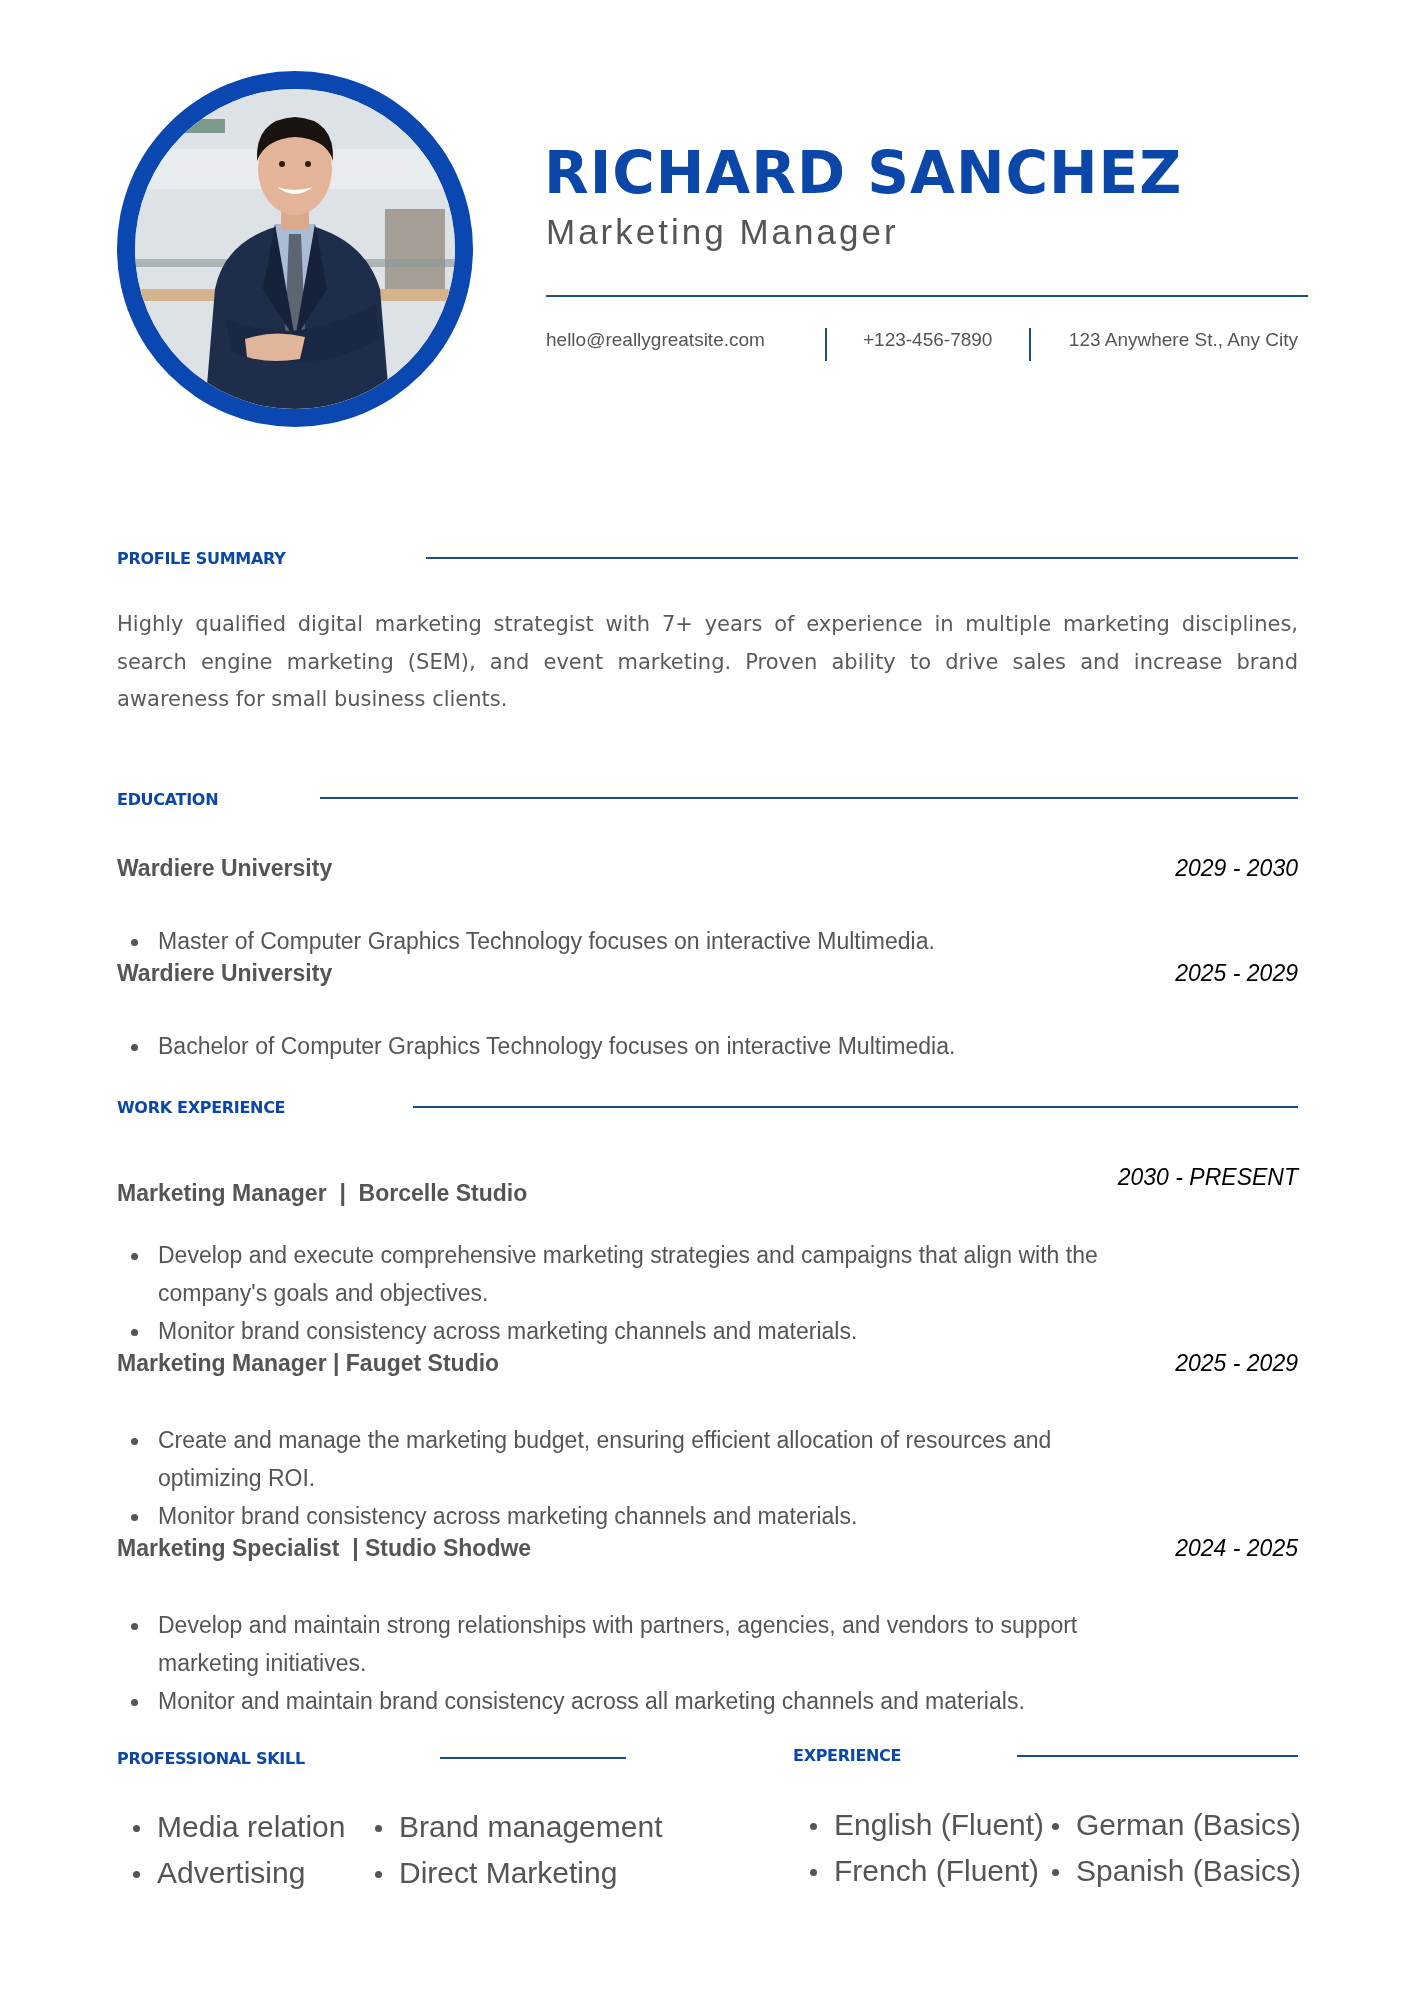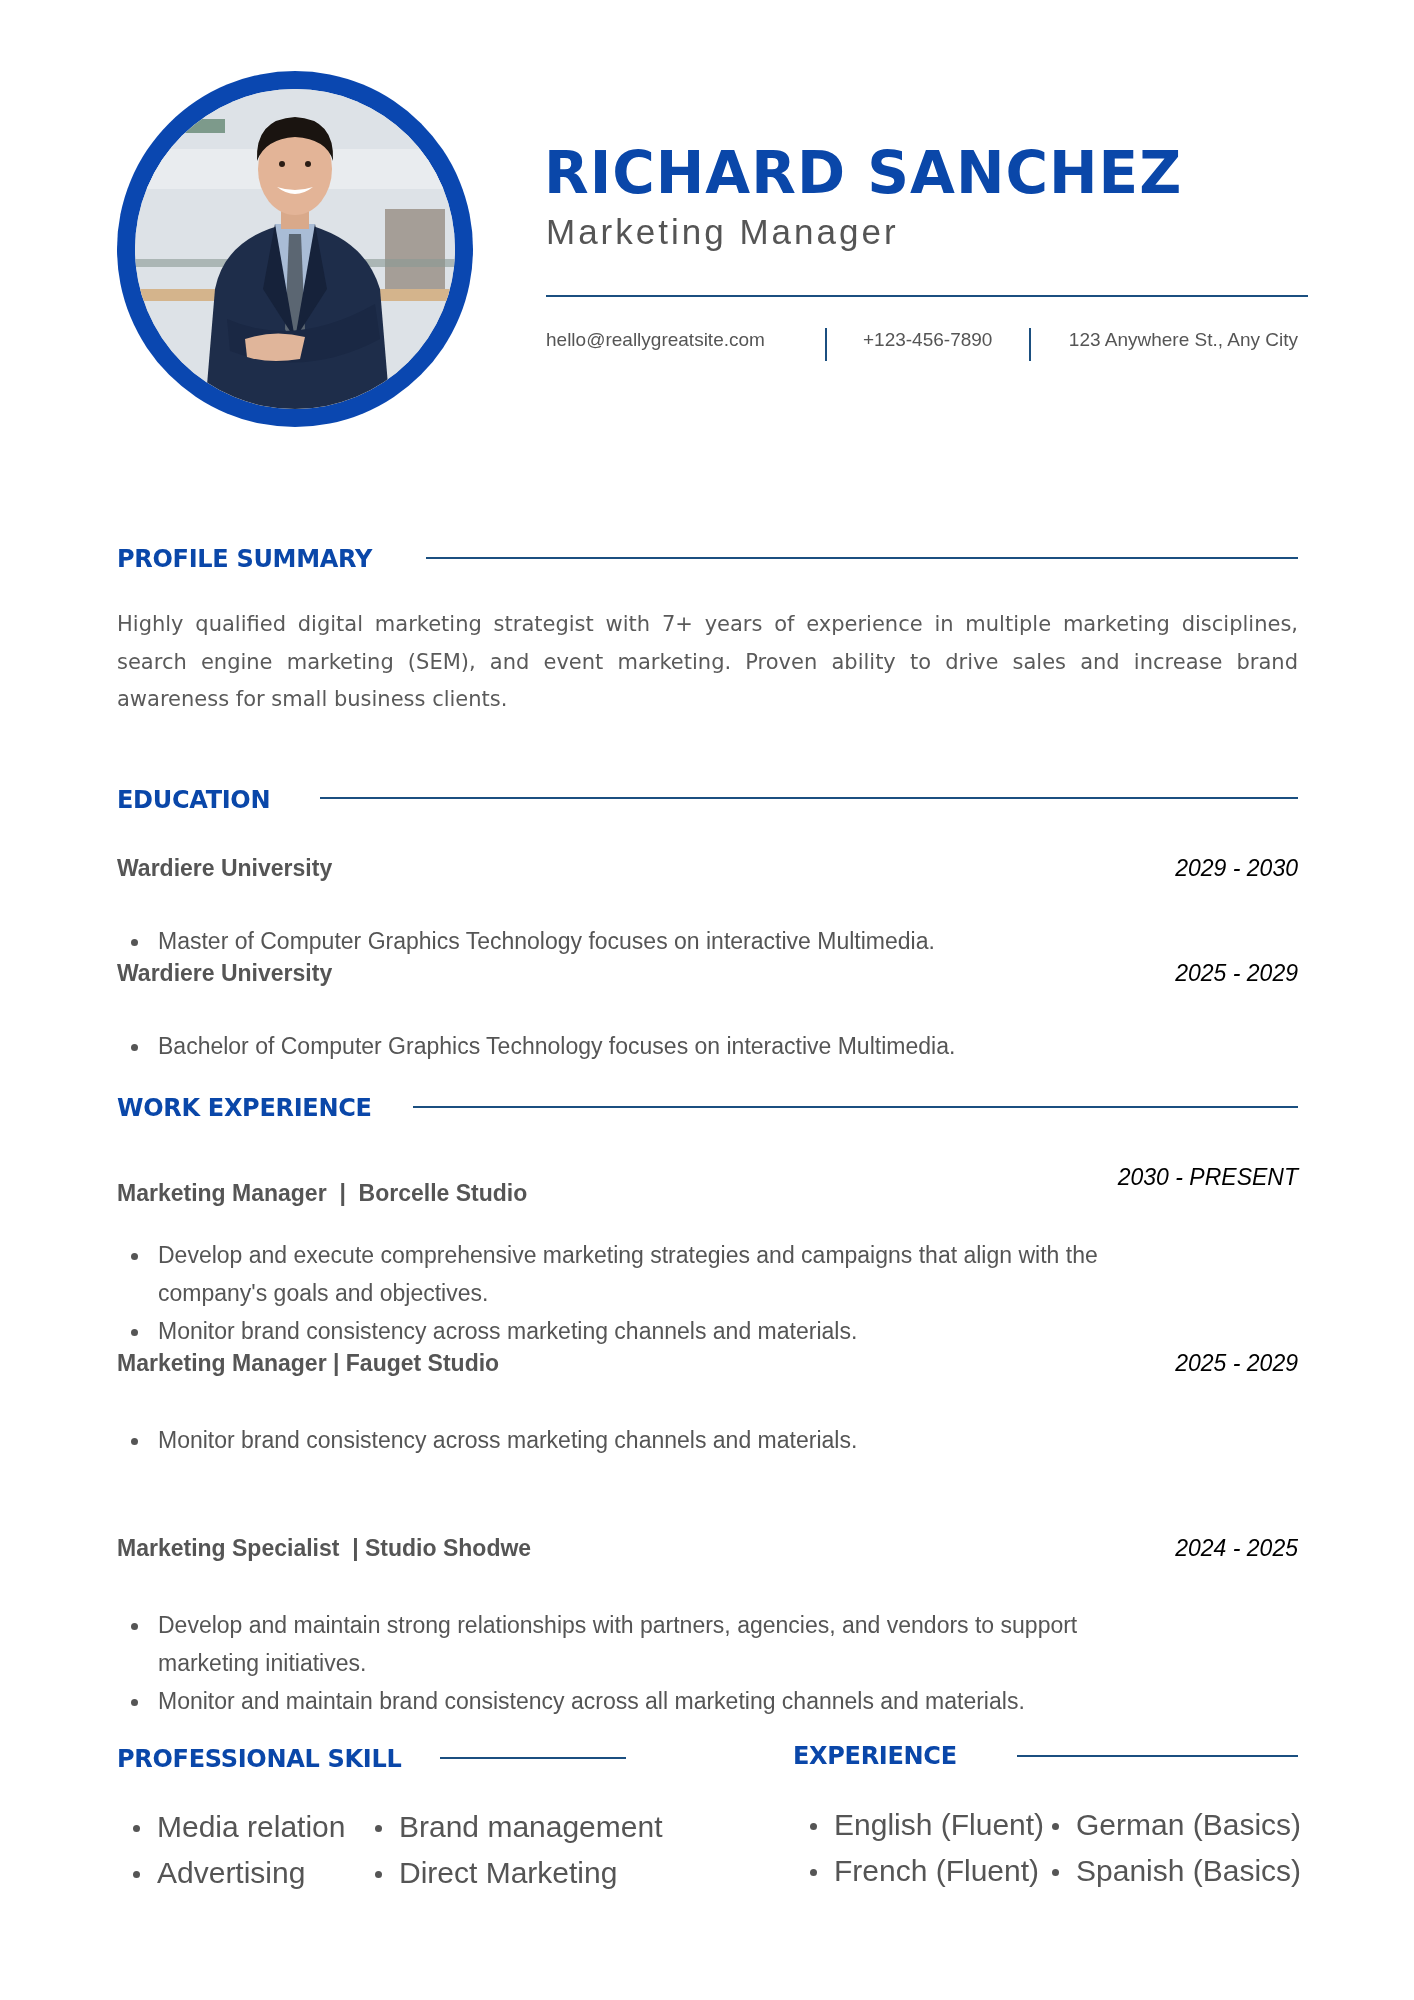--- a/index.html
+++ b/index.html
@@ -26,21 +26,21 @@
     font-family: "Liberation Sans", sans-serif; font-size: 35px; letter-spacing: 3px;
     color: #555555; line-height: 44px; white-space: nowrap;
   }
   .header-rule { position: absolute; left: 546px; top: 295px; width: 762px; height: 2px; background: #1b4f80; }
 
   .contact { position: absolute; top: 328px; font-size: 19px; color: #555555; line-height: 24px; white-space: nowrap; }
   .contact-divider { position: absolute; top: 328px; width: 2px; height: 33px; background: #1b4f80; }
 
   .section-title {
     position: absolute; left: 117px;
-    font-family: "DejaVu Sans", sans-serif; font-weight: bold; font-size: 24px;
+    font-family: "DejaVu Sans", sans-serif; font-weight: bold; font-size: 16px;
     color: #0a47a9; line-height: 30px; white-space: nowrap; letter-spacing: -0.3px;
   }
   .section-rule { position: absolute; height: 2px; background: #1b4f80; }
 
   .summary {
     position: absolute; left: 117px; top: 606px; width: 1181px;
     font-family: "DejaVu Sans", sans-serif; font-size: 21px; line-height: 37.5px;
     color: #5a5a5a; text-align: justify; text-align-last: left;
   }
 
@@ -137,20 +137,21 @@
 <div class="entry-title" style="top:1163px; white-space:pre;margin-top:16px;">Marketing Manager  |  Borcelle Studio</div>
 <div class="entry-date" style="top:1163px;">2030 - PRESENT</div>
 <ul class="bullets wrap" style="top:1200px;">
   <li>Develop and execute comprehensive marketing strategies and campaigns that align with the company's goals and objectives.</li>
   <li>Monitor brand consistency across marketing channels and materials.</li>
 </ul>
 
 <div class="entry-title" style="top:1349px; white-space:pre;">Marketing Manager | Fauget Studio</div>
 <div class="entry-date" style="top:1349px;">2025 - 2029</div>
 <ul class="bullets wrap" style="top:1385px;">
+  <li>Create and manage the marketing budget, ensuring efficient allocation of resources and optimizing ROI.</li>
   <li>Monitor brand consistency across marketing channels and materials.</li>
 </ul>
 
 <div class="entry-title" style="top:1534px; white-space:pre;">Marketing Specialist  | Studio Shodwe</div>
 <div class="entry-date" style="top:1534px;">2024 - 2025</div>
 <ul class="bullets wrap" style="top:1570px;">
   <li>Develop and maintain strong relationships with partners, agencies, and vendors to support marketing initiatives.</li>
   <li>Monitor and maintain brand consistency across all marketing channels and materials.</li>
 </ul>
 

